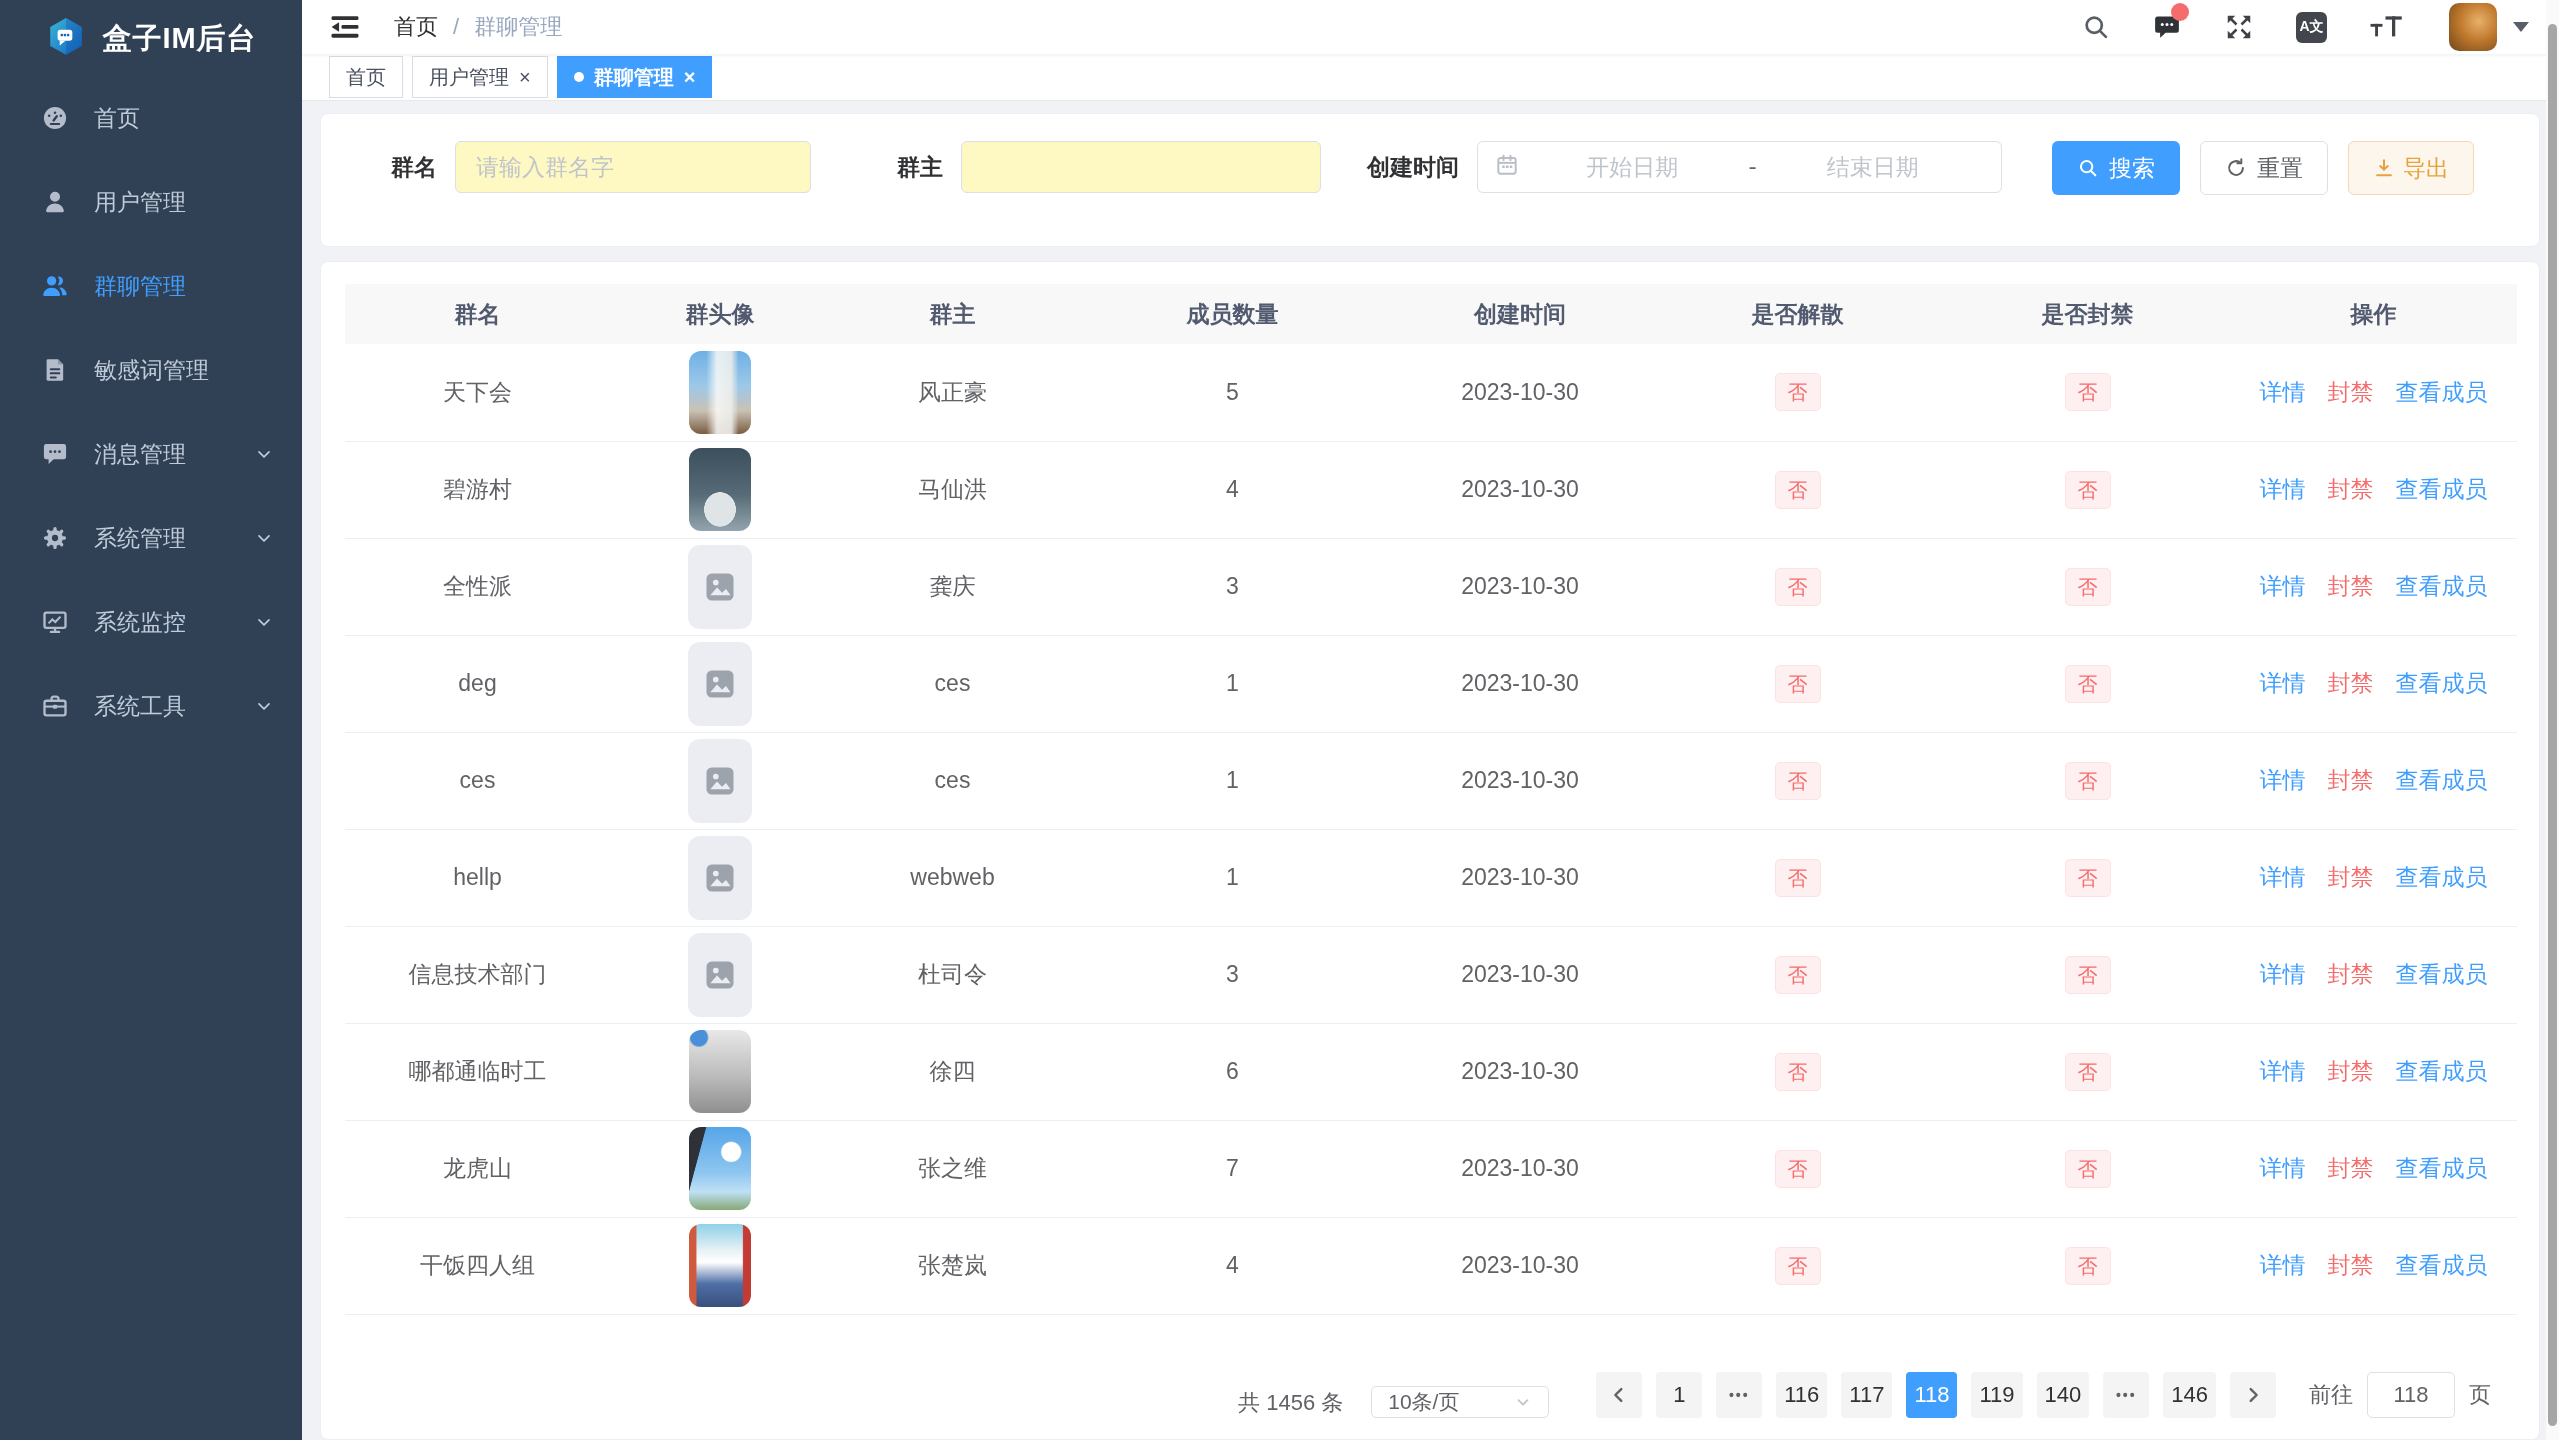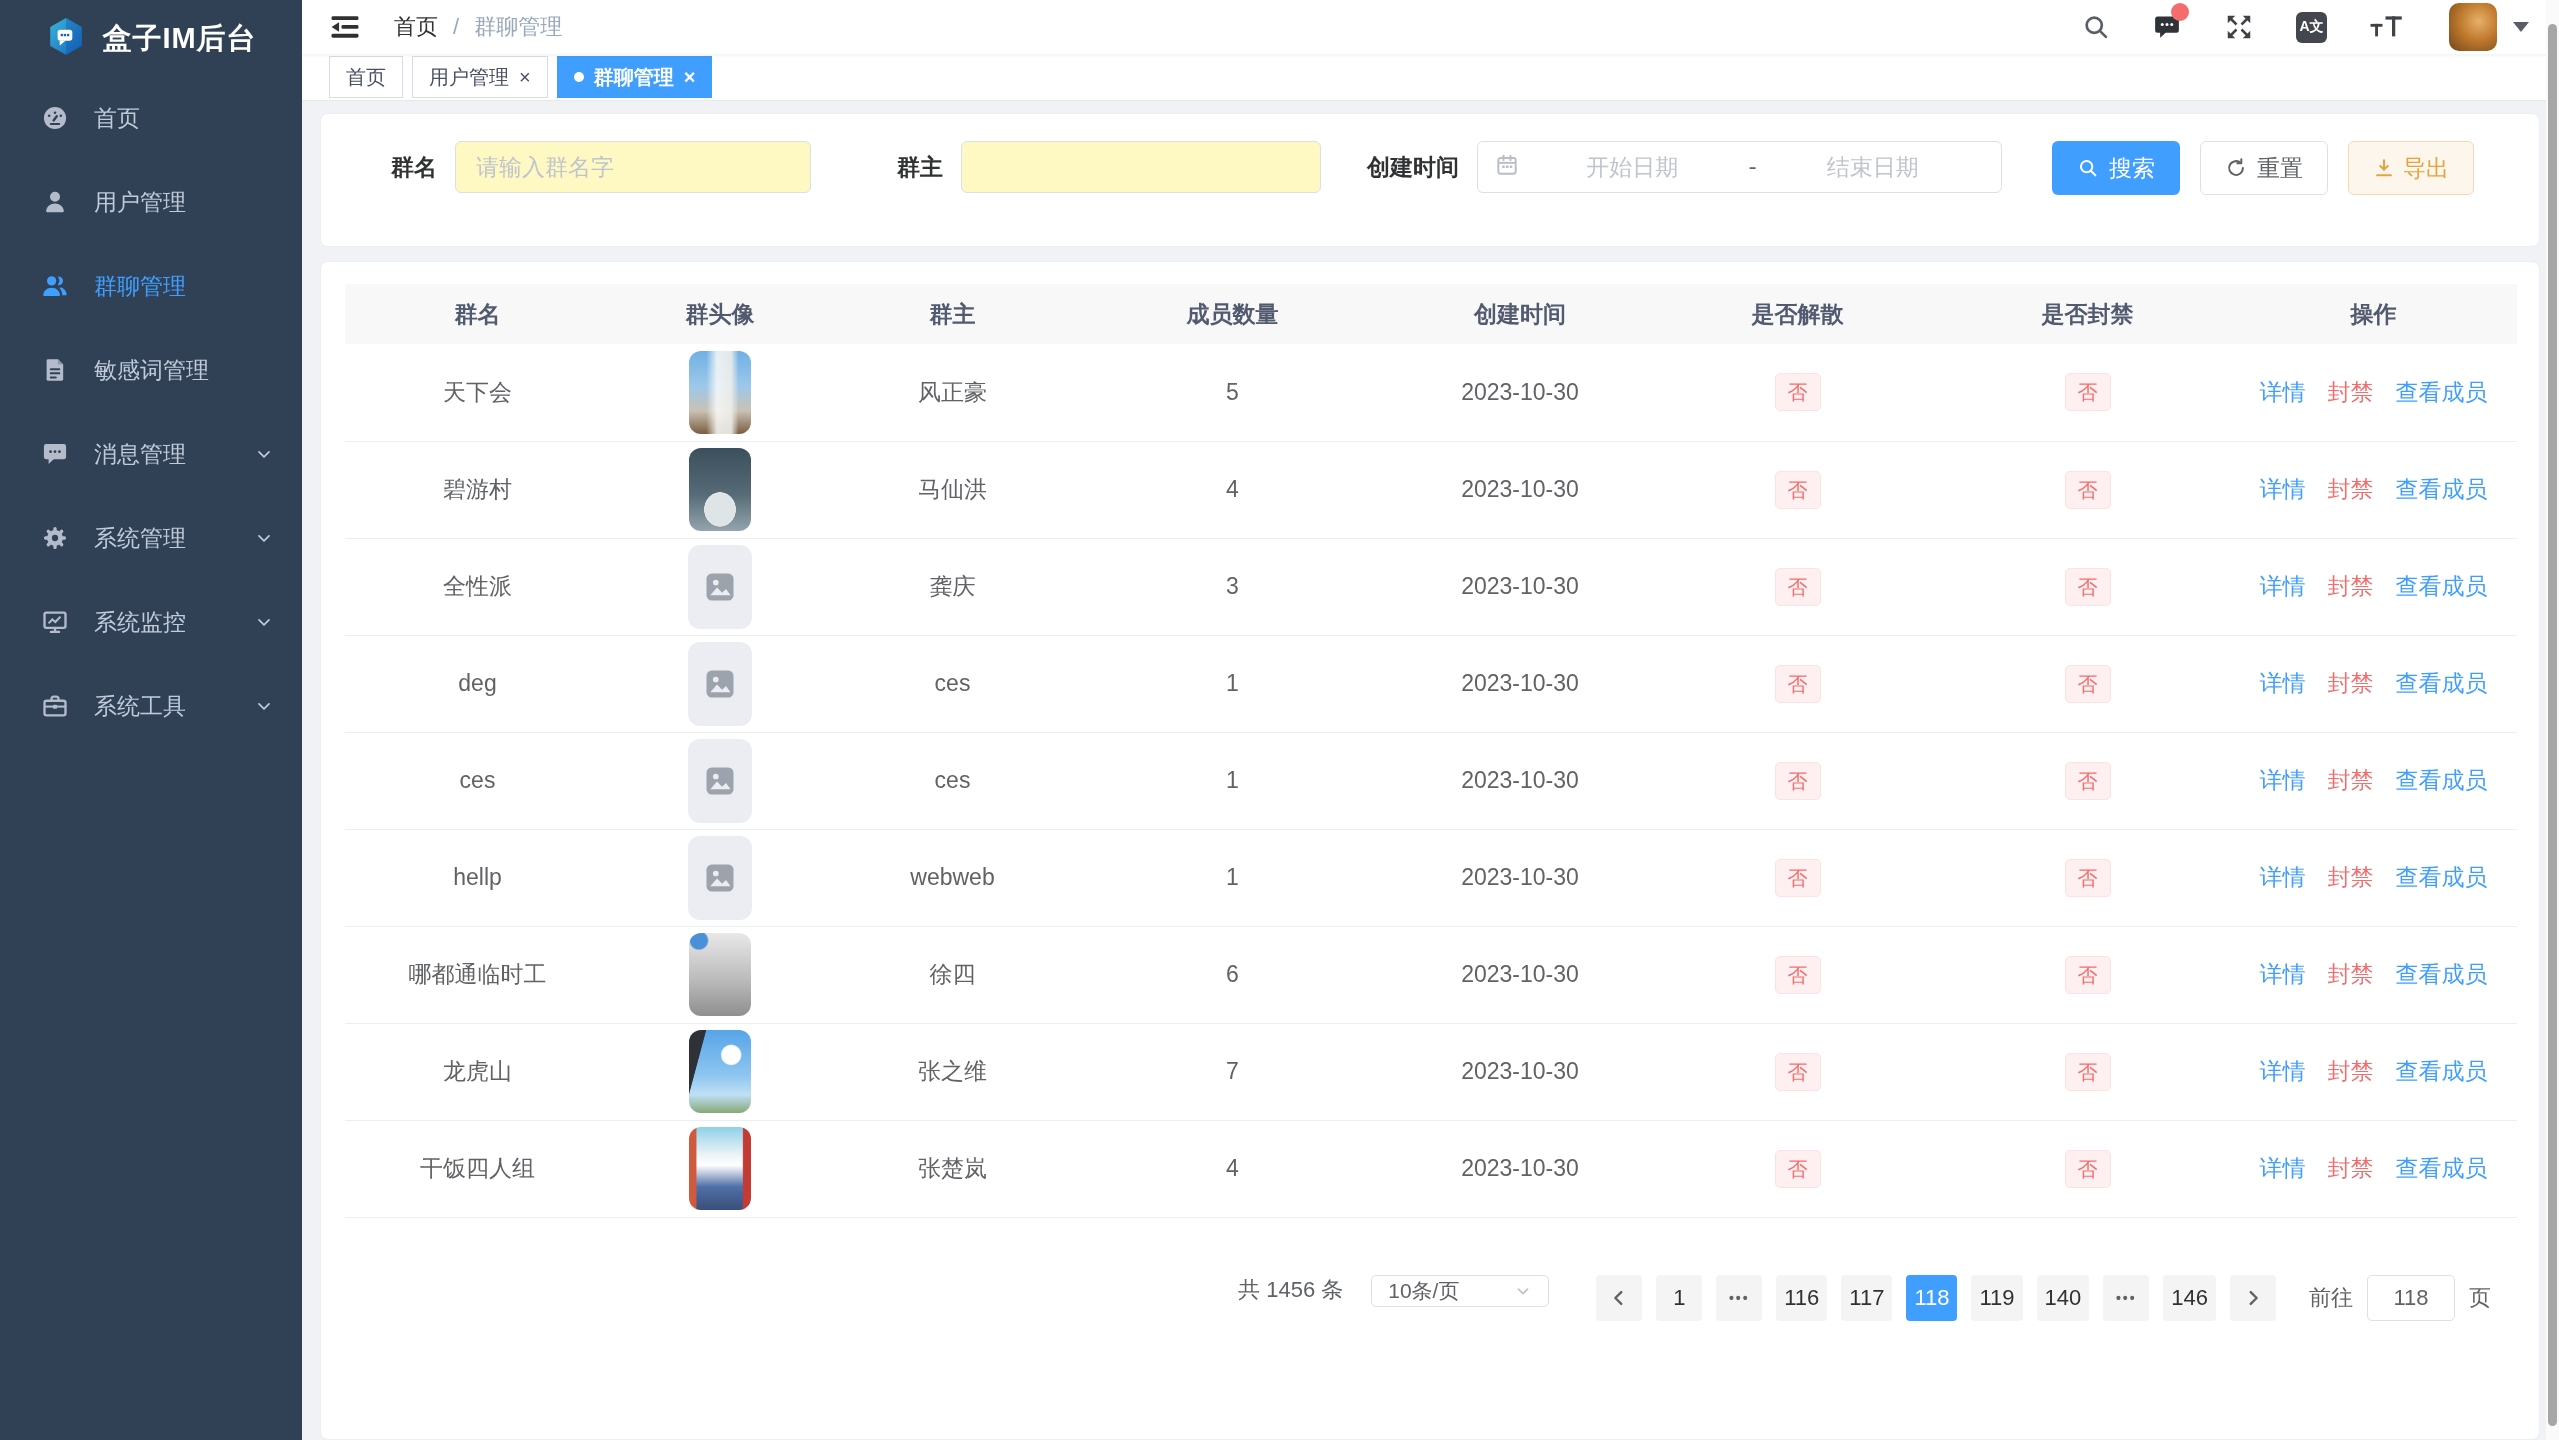--- a/index.html
+++ b/index.html
@@ -85,21 +85,21 @@
     linear-gradient(180deg,#56a5e8 0%,#8ec6f0 55%,#bfe0f5 78%,#86a877 100%);}
   .photo-5{background:linear-gradient(90deg,#d05a3e 0%,#d05a3e 11%,rgba(208,90,62,0) 13%),
     linear-gradient(90deg,rgba(194,59,53,0) 86%,#c23b35 88%),
     linear-gradient(180deg,#8fd0e8 0%,#e8f2f6 32%,#ffffff 46%,#4f6fa8 72%,#3a4f7a 100%);}
   .badge-no{display:inline-block;background:#fef0f0;border:1px solid #fde2e2;color:#f56c6c;font-size:20px;
     padding:8px 12px;border-radius:5px;line-height:1;}
   .actions a{margin:0 11px;color:#409eff;font-size:23px;text-decoration:none;cursor:pointer;white-space:nowrap;}
   .actions a.danger{color:#f56c6c;}
 
   
-  .pagination{display:flex;align-items:flex-start;justify-content:flex-end;margin:57px 24px 24px 0;flex:none;}
+  .pagination{display:flex;align-items:flex-end;justify-content:flex-end;margin:57px 24px 24px 0;flex:none;}
   .total{font-size:22px;color:#606266;margin-right:28px;}
   .page-size-select{width:178px;height:32px;border:1.6px solid #dcdfe6;border-radius:5px;display:flex;align-items:center;
     justify-content:space-between;padding:0 16px;margin-right:40px;color:#606266;font-size:21px;cursor:pointer;background:#fff;}
   .pager{display:flex;align-items:center;}
   .pg-btn{min-width:46px;height:46px;padding:0 8px;background:#f4f4f5;border-radius:4px;margin:0 7px;display:inline-flex;
     align-items:center;justify-content:center;font-size:22px;color:#303133;cursor:pointer;font-weight:500;}
   .pg-btn.active{background:#409eff;color:#fff;}
   .pg-btn.more{font-size:14px;font-weight:700;letter-spacing:2px;color:#606266;}
   .jump{margin-left:26px;display:flex;align-items:center;gap:14px;font-size:22px;color:#606266;}
   .jump-input{width:88px;height:46px;border:1.6px solid #dcdfe6;border-radius:5px;text-align:center;font-size:22px;color:#606266;outline:none;}
@@ -487,20 +487,38 @@
                   <div class="avatar placeholder">
                     <svg width="36" height="36" viewBox="0 0 24 24">
                       <rect x="3" y="3" width="18" height="18" rx="3.5" fill="#9da3ad"></rect>
                       <circle cx="9.2" cy="9" r="1.9" fill="#ebedf2"></circle>
                       <path d="M5.5 17.5l4.5-5.2 3.4 3.6 2.6-2.6 3 4.2z" fill="#ebedf2"></path>
                     </svg>
                   </div>
                 </td>
                 <td>webweb</td>
                 <td>1</td>
+                <td>2023-10-30</td>
+                <td><span class="badge-no">否</span></td>
+                <td><span class="badge-no">否</span></td>
+                <td class="actions"><a>详情</a><a class="danger">封禁</a><a>查看成员</a></td>
+              </tr>
+              <tr>
+                <td>信息技术部门</td>
+                <td>
+                  <div class="avatar placeholder">
+                    <svg width="36" height="36" viewBox="0 0 24 24">
+                      <rect x="3" y="3" width="18" height="18" rx="3.5" fill="#9da3ad"></rect>
+                      <circle cx="9.2" cy="9" r="1.9" fill="#ebedf2"></circle>
+                      <path d="M5.5 17.5l4.5-5.2 3.4 3.6 2.6-2.6 3 4.2z" fill="#ebedf2"></path>
+                    </svg>
+                  </div>
+                </td>
+                <td>杜司令</td>
+                <td>3</td>
                 <td>2023-10-30</td>
                 <td><span class="badge-no">否</span></td>
                 <td><span class="badge-no">否</span></td>
                 <td class="actions"><a>详情</a><a class="danger">封禁</a><a>查看成员</a></td>
               </tr>
               <tr>
                 <td>哪都通临时工</td>
                 <td>
                   <div class="avatar photo-3"></div>
                 </td>

